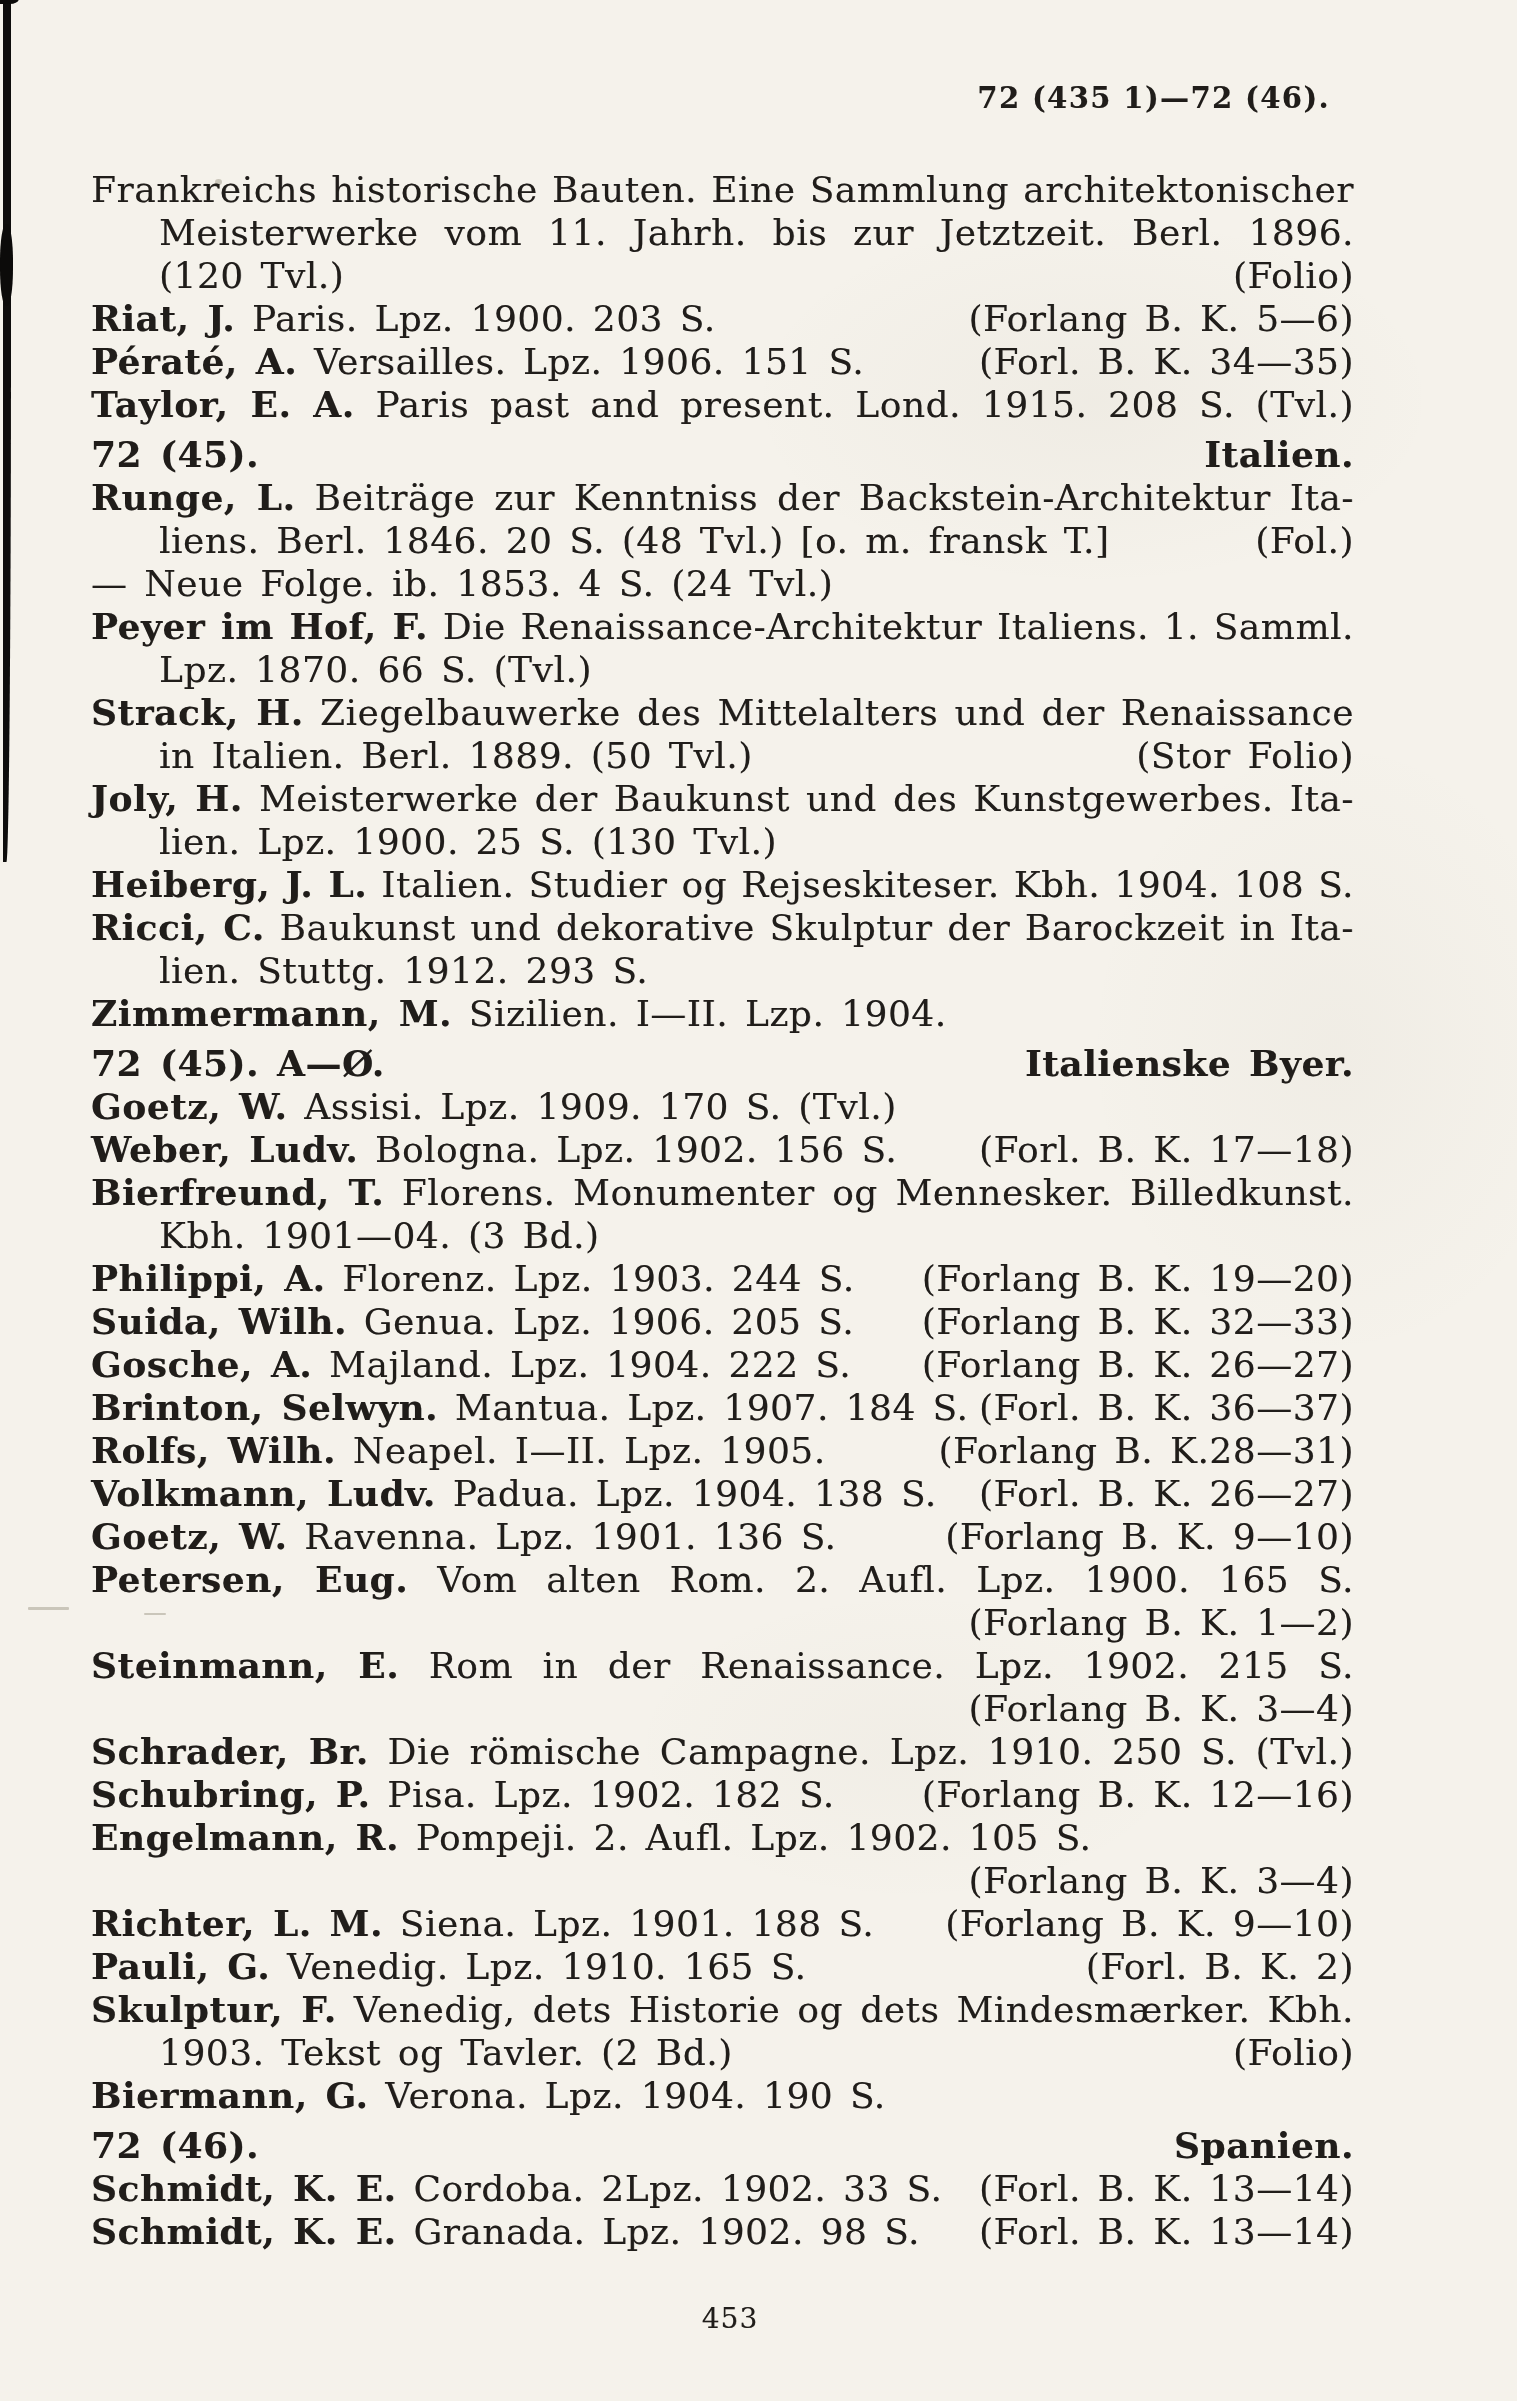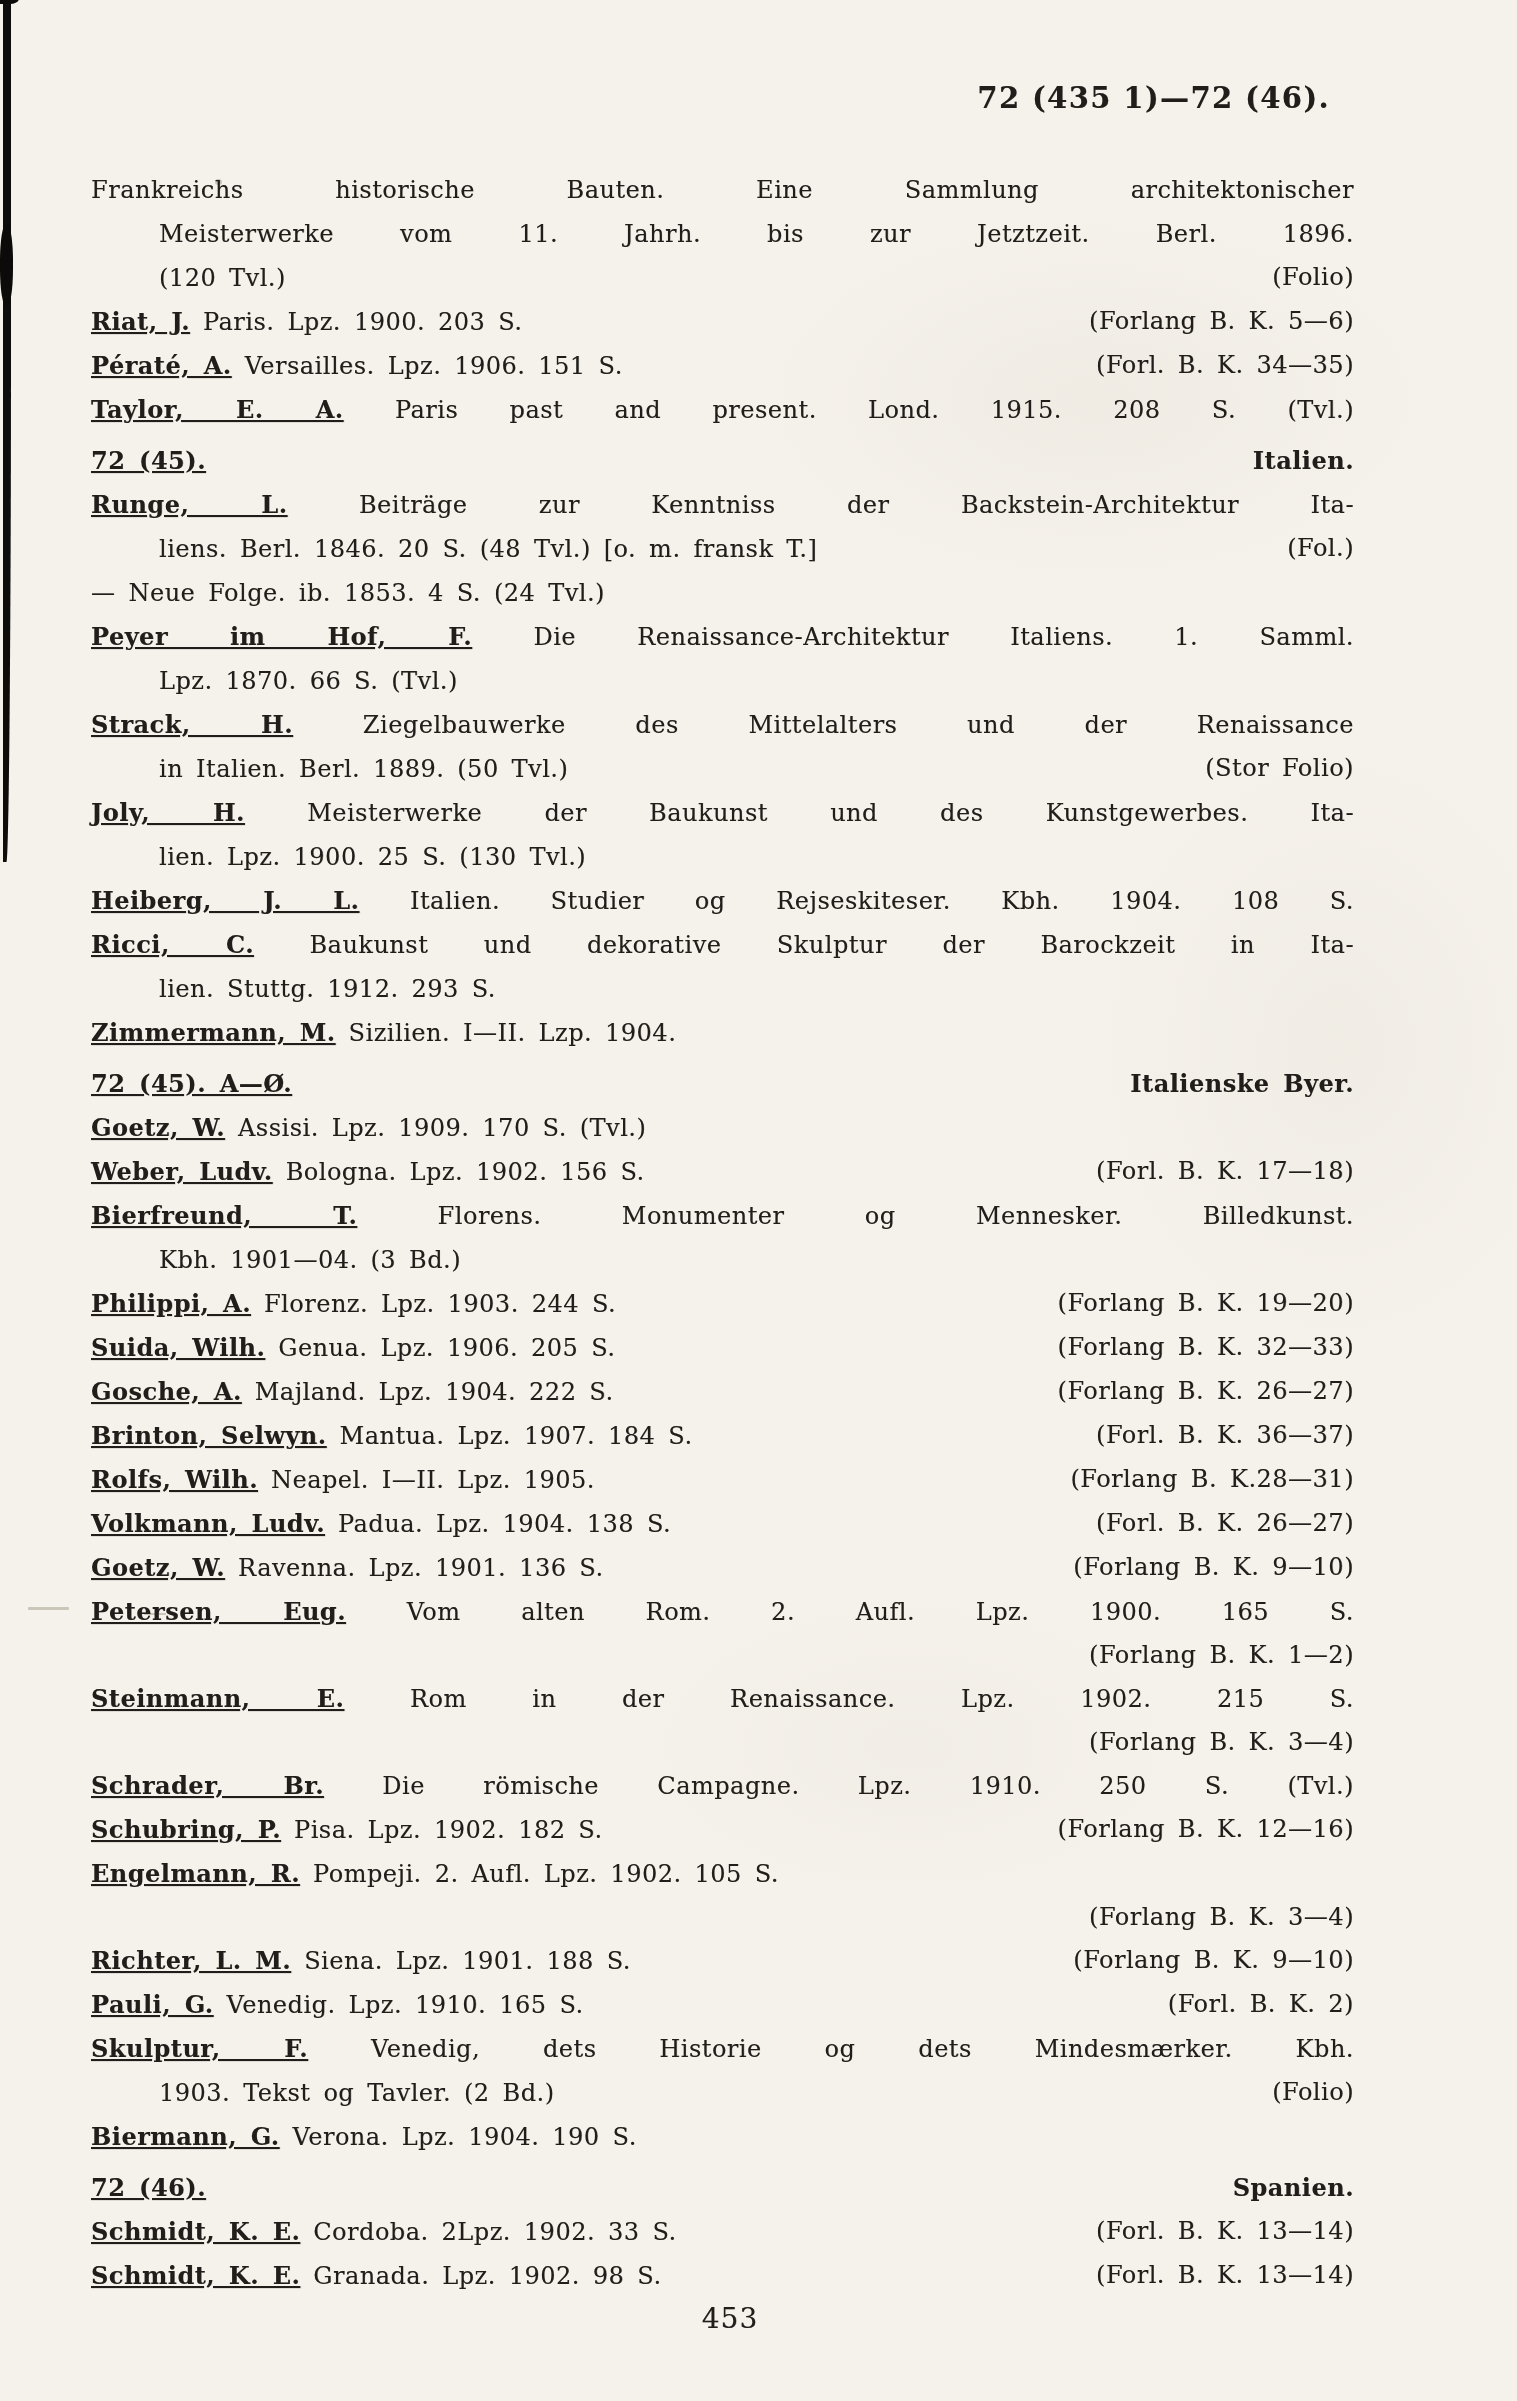--- a/index.html
+++ b/index.html
@@ -60,31 +60,31 @@
     font-weight: bold;
     font-size: 29px;
     letter-spacing: 1.4px;
     white-space: nowrap;
   }
   
   .content {
     position: absolute;
     top: 168px; left: 91px;
     width: 1263px;
-    font-size: 24px;
+    font-size: 36px;
     line-height: 43px;
     letter-spacing: 0.5px;
     word-spacing: 4.8px;
   }
   .line { min-height: 43px; white-space: normal; }
   .line.just { text-align: justify; text-align-last: justify; word-spacing: 1px; }
   .line.flexline { display: flex; justify-content: space-between; white-space: nowrap; }
   .line.indent { padding-left: 68px; }
   .line.section { margin-top: 7px; }
-  .author { font-weight: bold; text-decoration: underline; }
+  .author { font-weight: bold; }
   .rightpart.rbold { font-weight: bold; }
   
   .pageno {
     position: absolute;
     top: 2302px; left: 0;
     width: 1460px;
     text-align: center;
     font-size: 28px;
     letter-spacing: 1px;
   }

